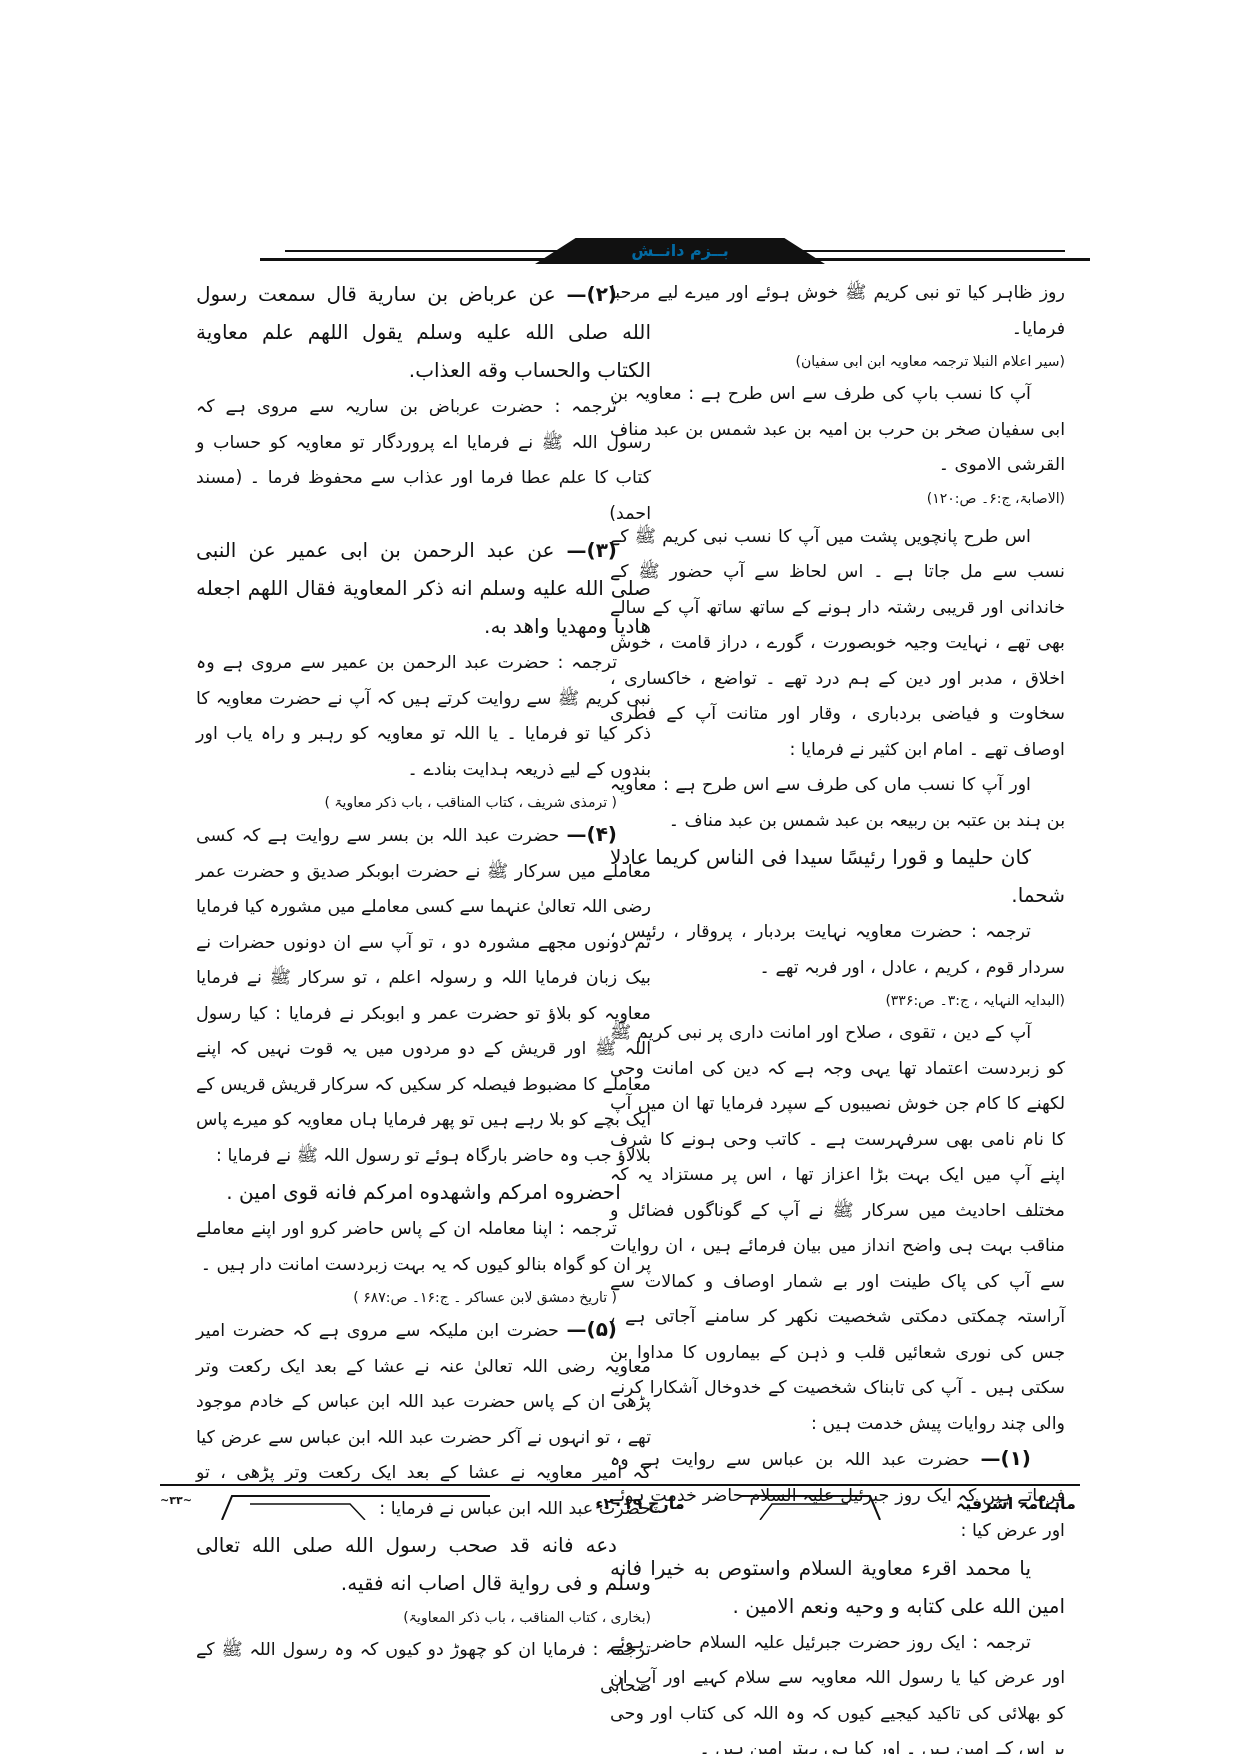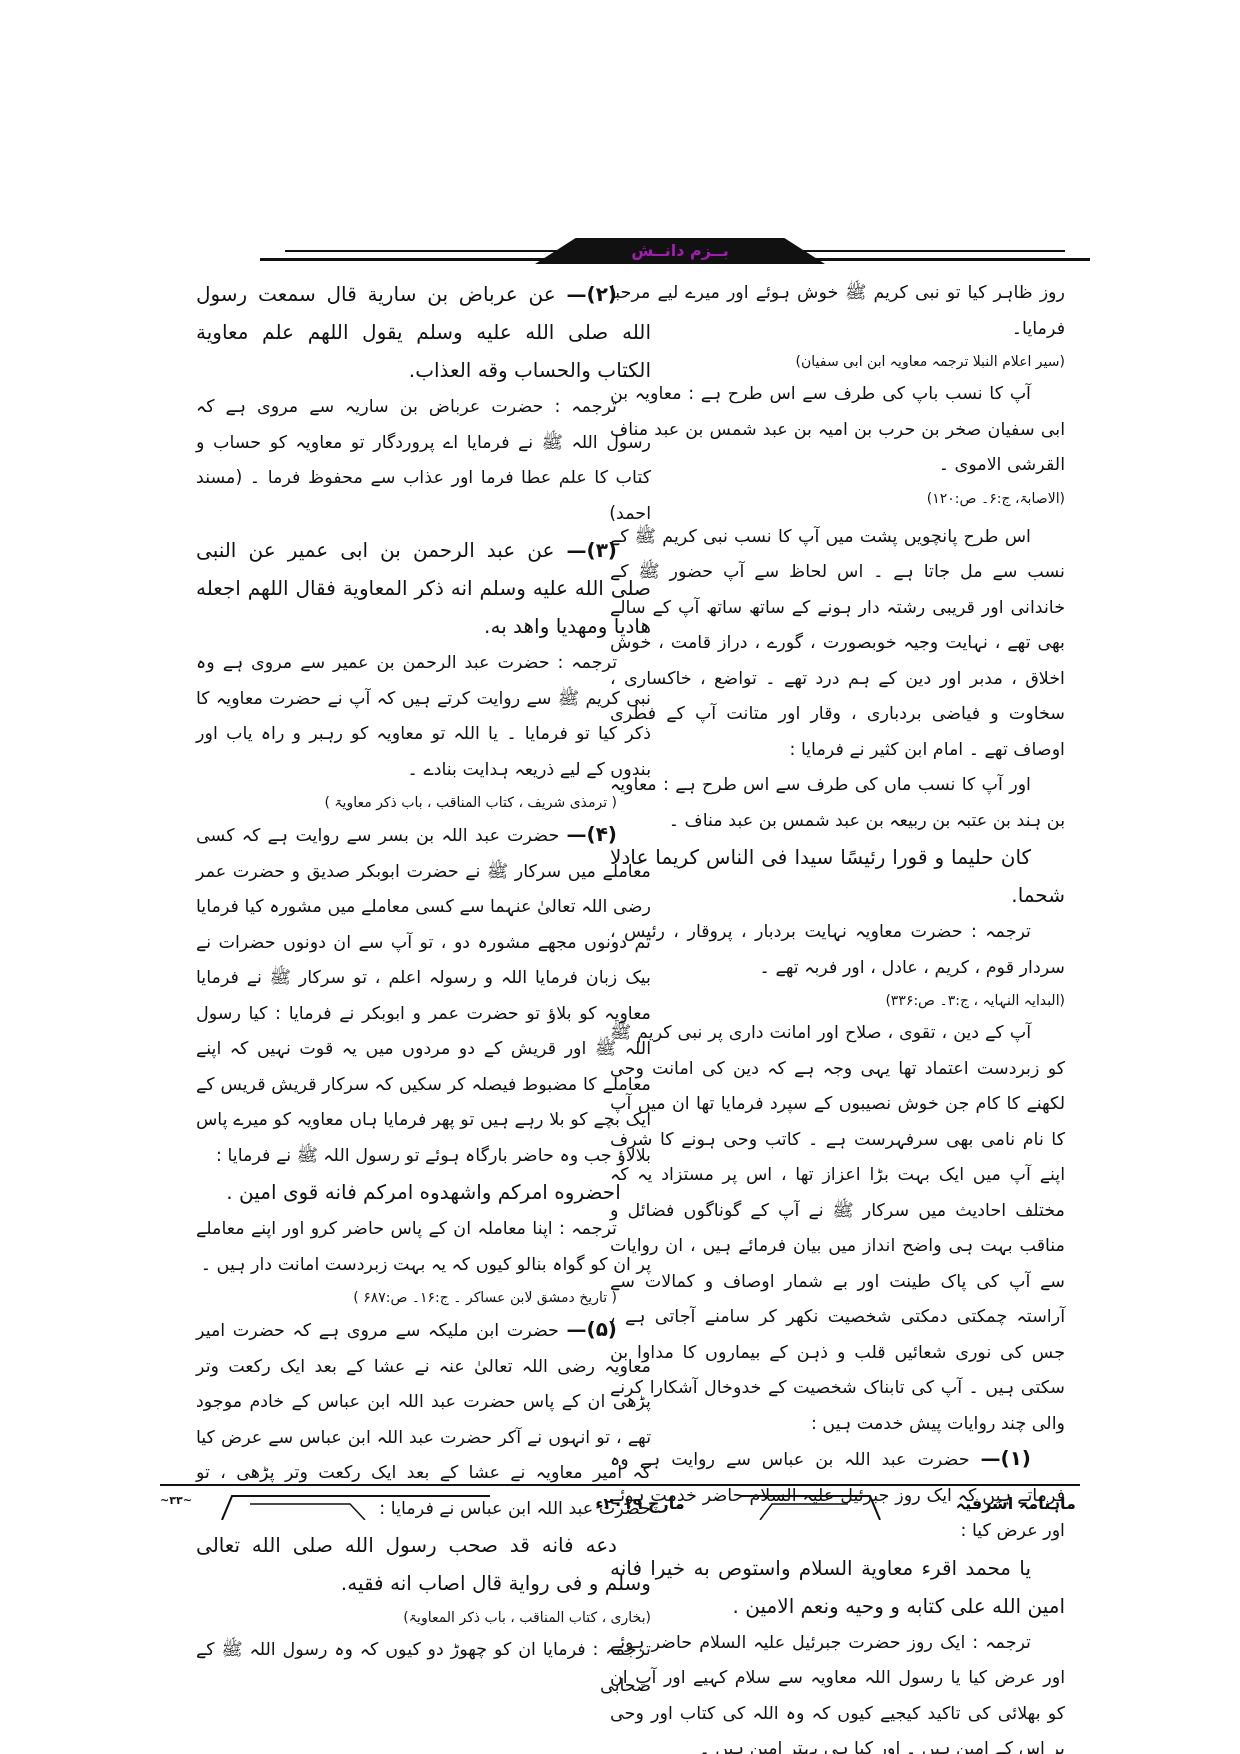--- a/index.html
+++ b/index.html
@@ -4,21 +4,21 @@
   <style>
     html, body { margin:0; padding:0; background:#ffffff; }
     body { width:1240px; height:1754px; position:relative; overflow:hidden; color:#111; font-family:"DejaVu Sans", sans-serif; }
 
     
     .hdr { position:absolute; left:285px; top:238px; width:780px; height:34px; }
     .hdr .line1 { position:absolute; left:0; right:0; top:12px; height:2px; background:#111; }
     .hdr .line2 { position:absolute; left:-25px; right:-25px; top:20px; height:3px; background:#111; }
     .hdr .tab { position:absolute; left:250px; width:290px; top:0; height:26px; background:#111;
       clip-path: polygon(14% 0, 86% 0, 100% 100%, 0 100%); }
-    .hdr .tab-text { position:absolute; left:250px; width:290px; top:3px; text-align:center; color:#a21caf; font-weight:bold; font-size:16px; direction:rtl; }
+    .hdr .tab-text { position:absolute; left:250px; width:290px; top:3px; text-align:center; color:#0369a1; font-weight:bold; font-size:16px; direction:rtl; }
 
     
     .col { position:absolute; top:275px; width:455px; direction:rtl; text-align:justify; font-size:17.5px; line-height:35.5px; }
     .col.right { left:610px; }
     .col.left { left:172px;margin-left:24px; }
     .col p { margin:0; }
     .col .ind { text-indent:34px; }
     .col .arabic { font-size:20px; line-height:38px; text-align:justify; text-align-last:right; }
     .col .arabic.center { text-align:center; text-align-last:center; }
     .col .ref { font-size:14px; line-height:30px; }

